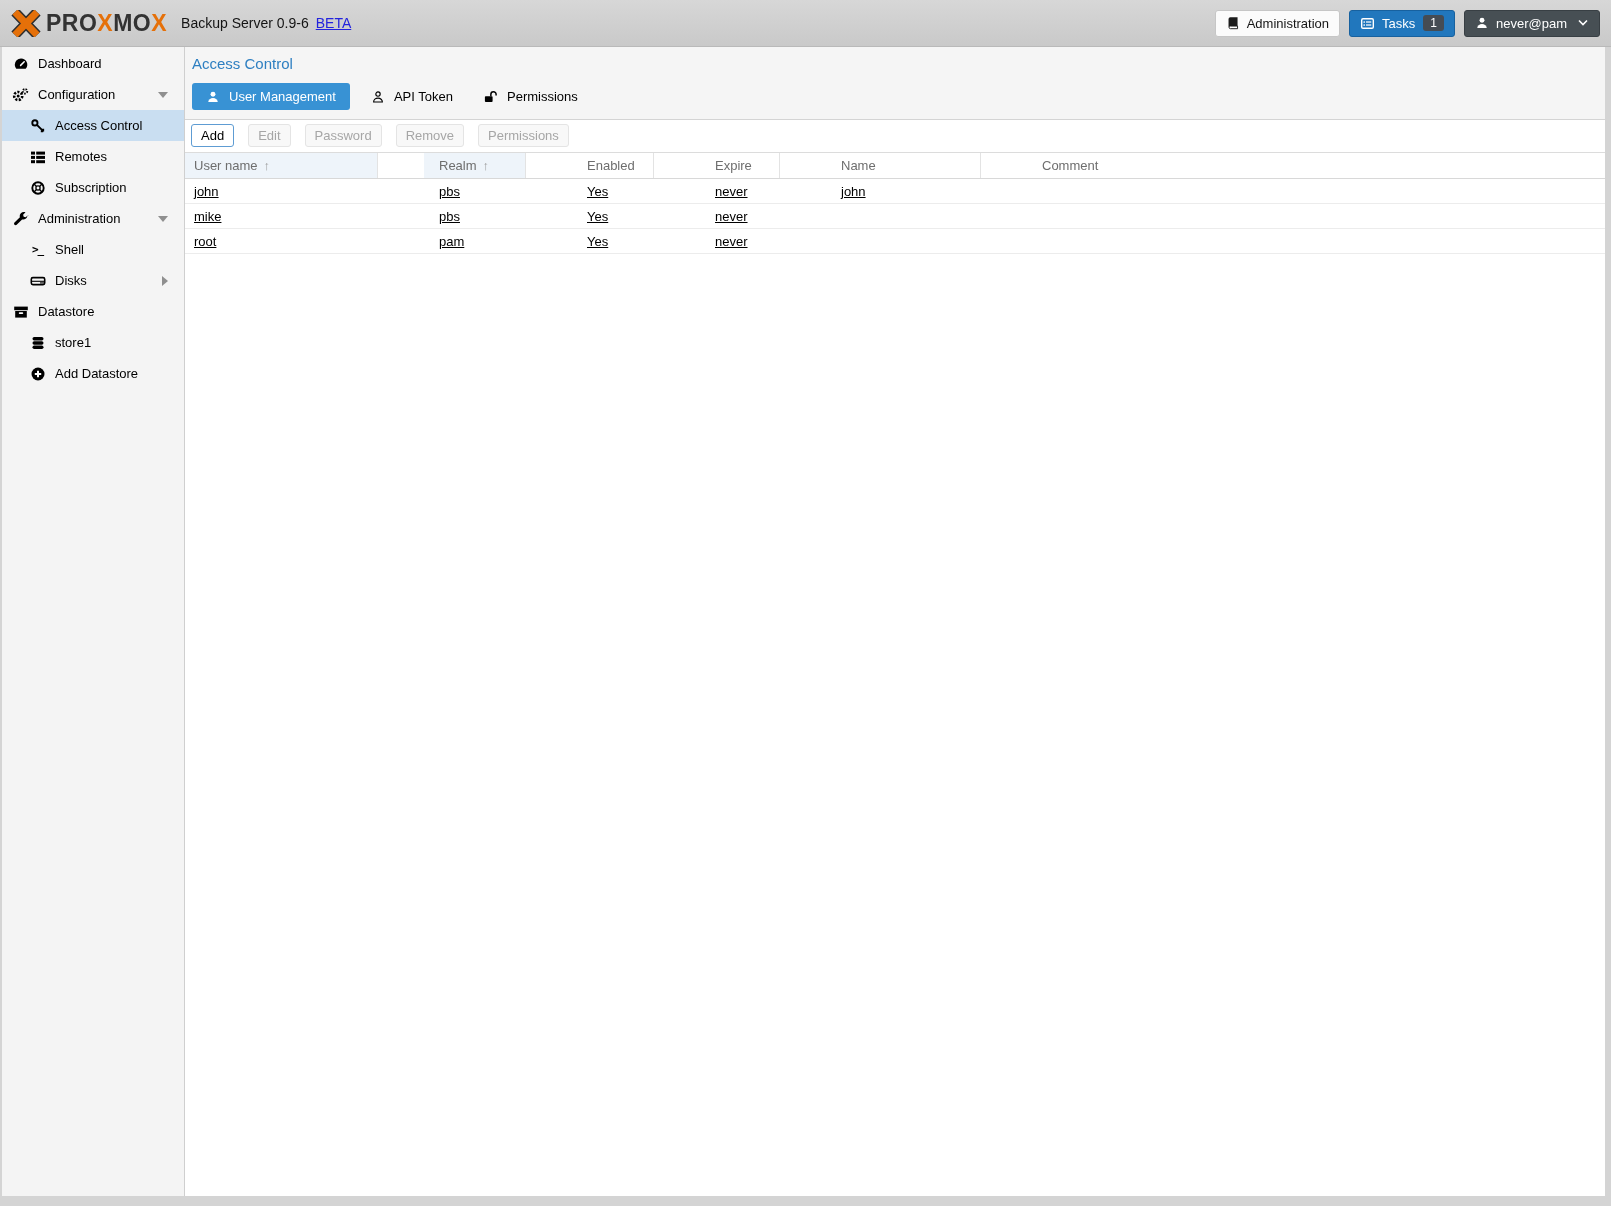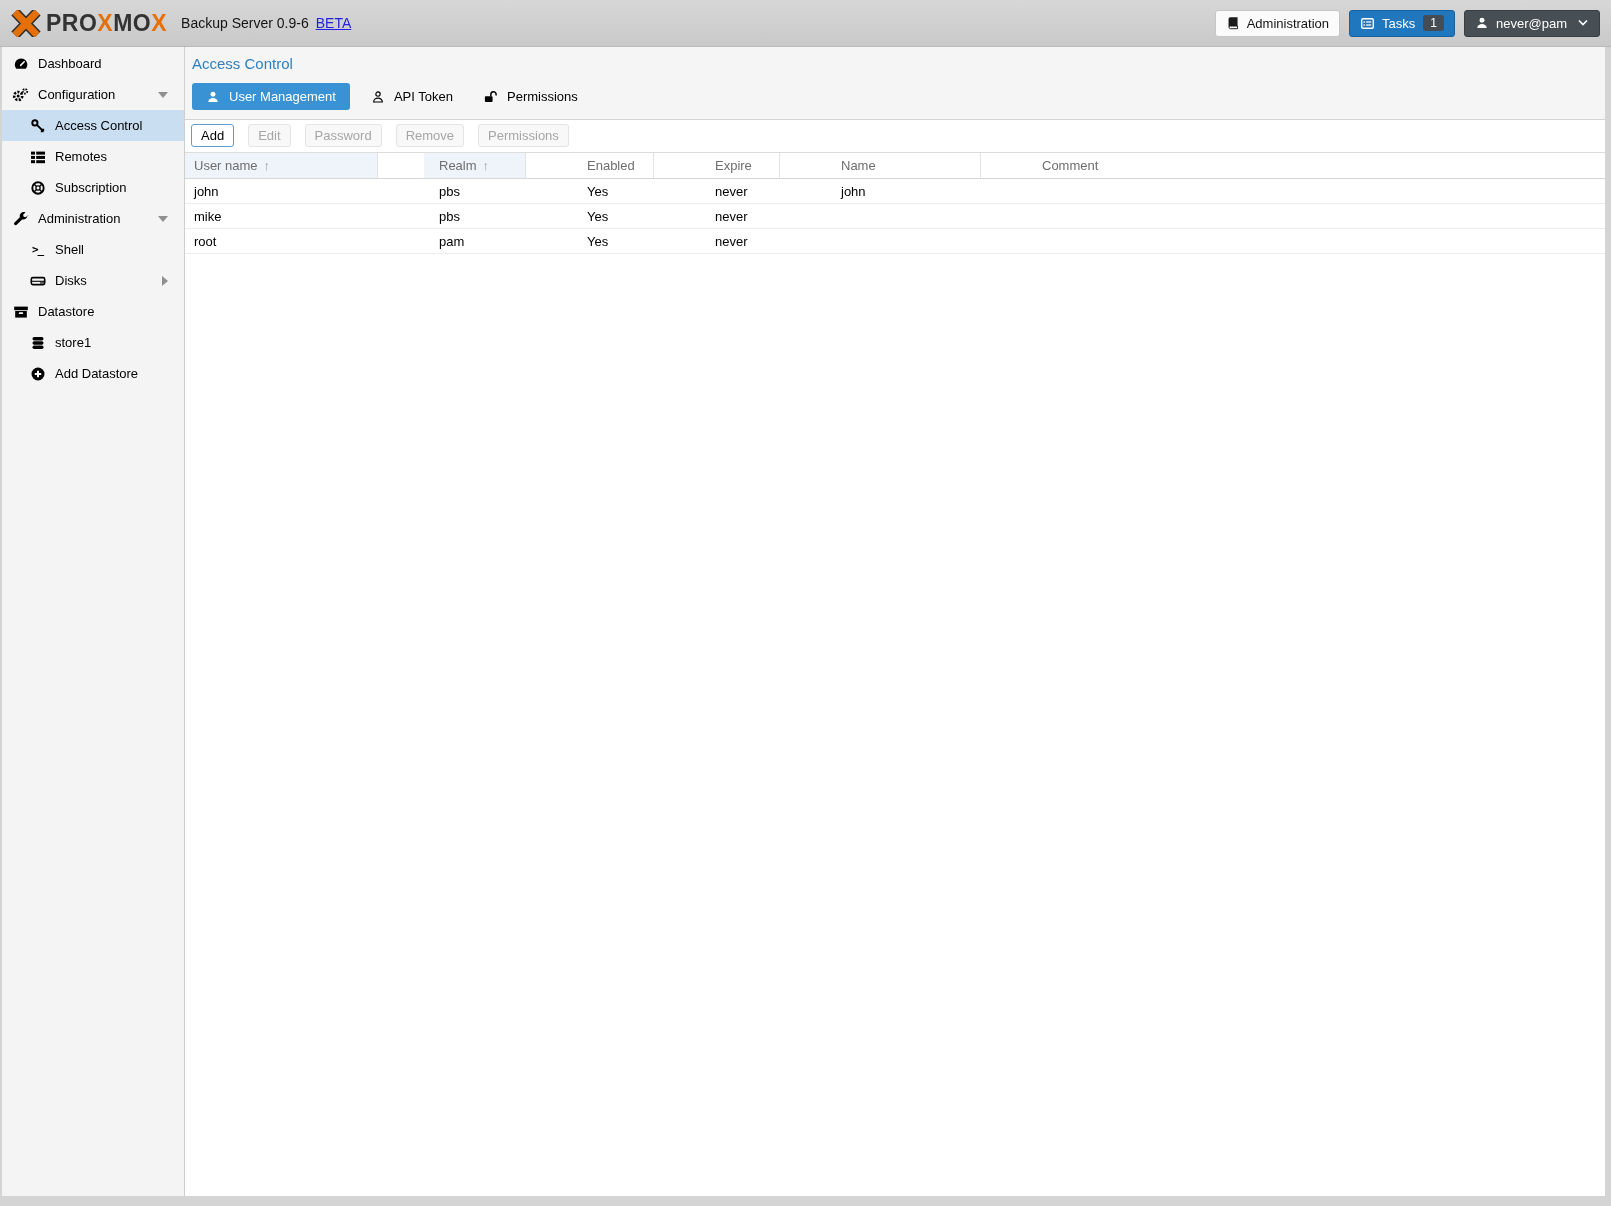--- a/index.html
+++ b/index.html
@@ -96,21 +96,21 @@
   .grid-header { height:26px; border-bottom:1px solid #d8d8d8; background:#fff; }
   .hcell {
     display:flex; align-items:center; padding-left:15px;
     font-size:13px; color:#6e6e6e; border-right:1px solid #e3e3e3; cursor:pointer;
     background:#fff;
   }
   .hcell.first { padding-left:9px; }
   .hcell.last { border-right:none; }
   .hcell.sorted { background:#eef4fa; }
   .sort-arrow { margin-left:6px; color:#9a9a9a; font-size:13px; }
-  .grid-row { height:25px; border-bottom:1px solid #ececec; cursor:pointer; }
+  .grid-row { height:25px; border-bottom:1px solid #ececec; cursor:pointer;text-decoration:underline; }
   .cell { display:flex; align-items:center; padding-left:15px; font-size:13px; color:#000; overflow:hidden; white-space:nowrap; }
   .cell.first { padding-left:9px; }
   .grid-body-rest { flex:1; background:#fff; }
 </style>
 </head>
 <body>
 
 <div class="topbar">
   <div class="brand">
     <span class="logo-mark">

